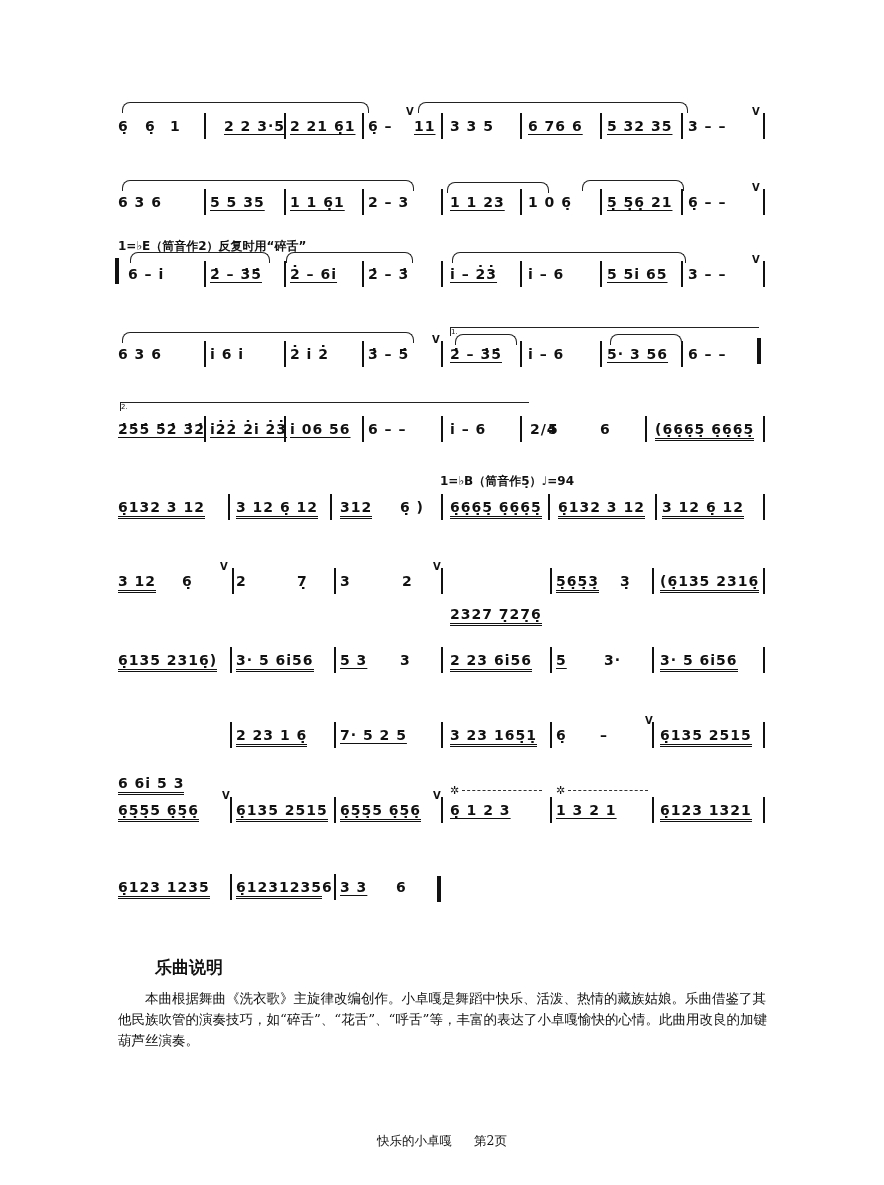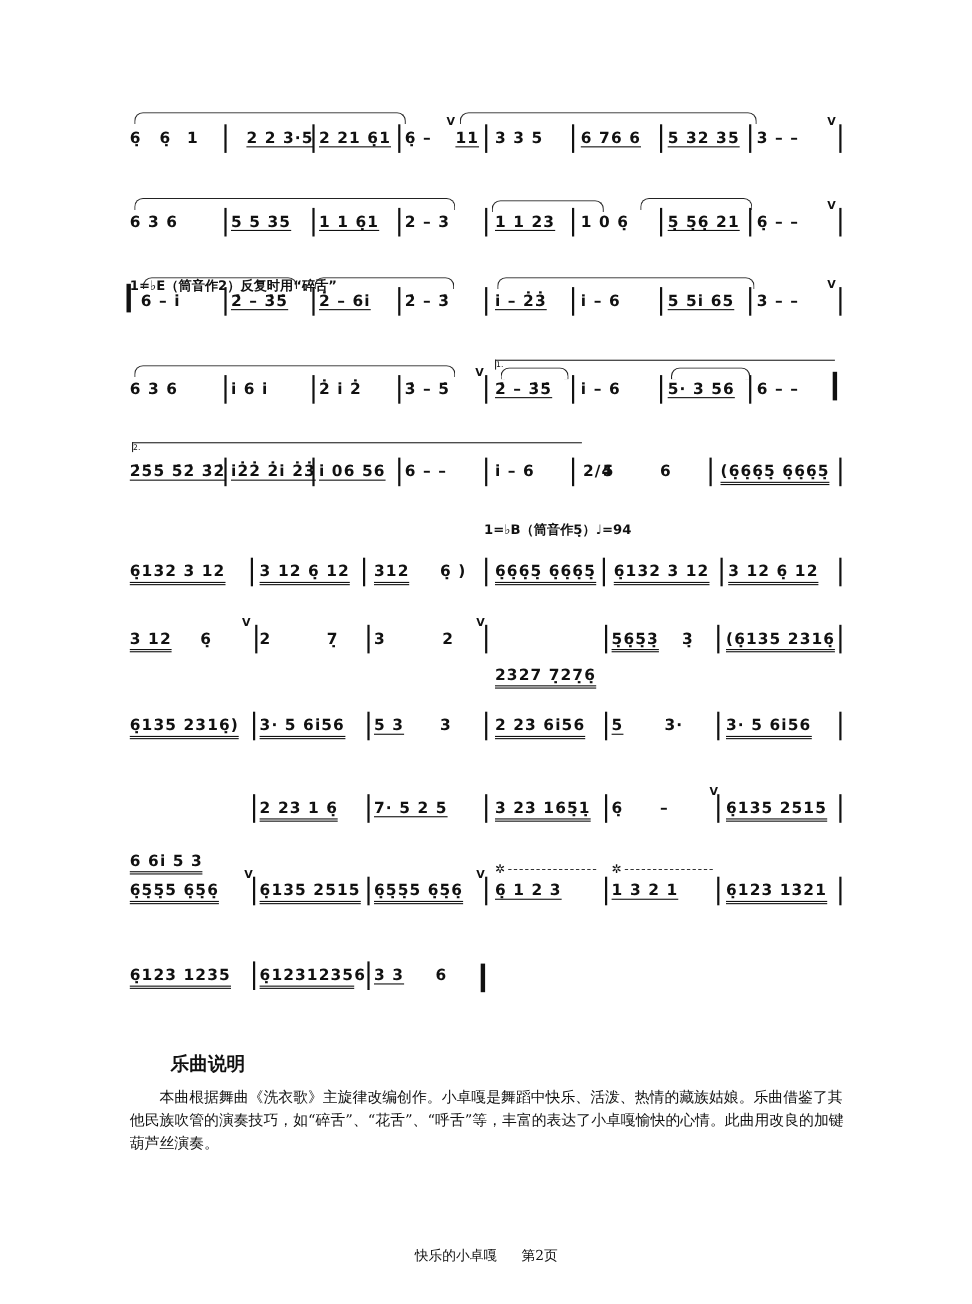--- a/index.html
+++ b/index.html
@@ -115,21 +115,21 @@
       <span class="tok" style="left: 600px; top: 8px;">6</span>
       <span class="tok ul2" style="left: 655px; top: 8px;">(6̣6̣6̣5̣ 6̣6̣6̣5̣</span>
       <div class="bar" style="left: 204px; top: 3px;"></div>
       <div class="bar" style="left: 284px; top: 3px;"></div>
       <div class="bar" style="left: 362px; top: 3px;"></div>
       <div class="bar" style="left: 441px; top: 3px;"></div>
       <div class="bar" style="left: 520px; top: 3px;"></div>
       <div class="bar" style="left: 645px; top: 3px;"></div>
       <div class="bar" style="left: 763px; top: 3px;"></div>
     </div>
-    <div class="line" style="top: 504px;">
+    <div class="line" style="top: 491px;">
       <span class="tok ul2" style="left: 118px; top: 8px;">6̣132  3 12</span>
       <span class="tok ul2" style="left: 236px; top: 8px;">3 12  6̣ 12</span>
       <span class="tok ul2" style="left: 340px; top: 8px;">312</span>
       <span class="tok" style="left: 400px; top: 8px;">6̣  )</span>
       <span class="tok ul2" style="left: 450px; top: 8px;">6̣6̣6̣5̣ 6̣6̣6̣5̣</span>
       <span class="tok ul2" style="left: 558px; top: 8px;">6̣132  3 12</span>
       <span class="tok ul2" style="left: 662px; top: 8px;">3 12  6̣ 12</span>
       <div class="bar" style="left: 228px; top: 3px;"></div>
       <div class="bar" style="left: 330px; top: 3px;"></div>
       <div class="bar" style="left: 441px; top: 3px;"></div>
@@ -209,21 +209,21 @@
       <span class="tok ul2" style="left: 118px; top: 8px;">6̣123  1235</span>
       <span class="tok ul2" style="left: 236px; top: 8px;">6̣1231235</span>
       <span class="tok" style="left: 322px; top: 8px;">6</span>
       <span class="tok ul1" style="left: 340px; top: 8px;">3   3</span>
       <span class="tok" style="left: 396px; top: 8px;">6</span>
       <div class="bar" style="left: 230px; top: 3px;"></div>
       <div class="bar" style="left: 334px; top: 3px;"></div>
     </div>
   </div>
 
-<div class="keysig" style="left:118px;top:238px;margin-top:14px;">1=♭E（筒音作2）反复时用“碎舌”</div>
+<div class="keysig" style="left:118px;top:238px;">1=♭E（筒音作2）反复时用“碎舌”</div>
 <div class="keysig" style="left:440px;top:473px;">1=♭B（筒音作5̣）♩=94</div>
 
 <div class="heading">乐曲说明</div>
 <div class="para">本曲根据舞曲《洗衣歌》主旋律改编创作。小卓嘎是舞蹈中快乐、活泼、热情的藏族姑娘。乐曲借鉴了其他民族吹管的演奏技巧，如“碎舌”、“花舌”、“呼舌”等，丰富的表达了小卓嘎愉快的心情。此曲用改良的加键葫芦丝演奏。</div>
 
 <div class="footer">
   <span>快乐的小卓嘎</span>
   <span style="display:inline-block;width:14px;"></span>
   <span>第2页</span>
 </div>

